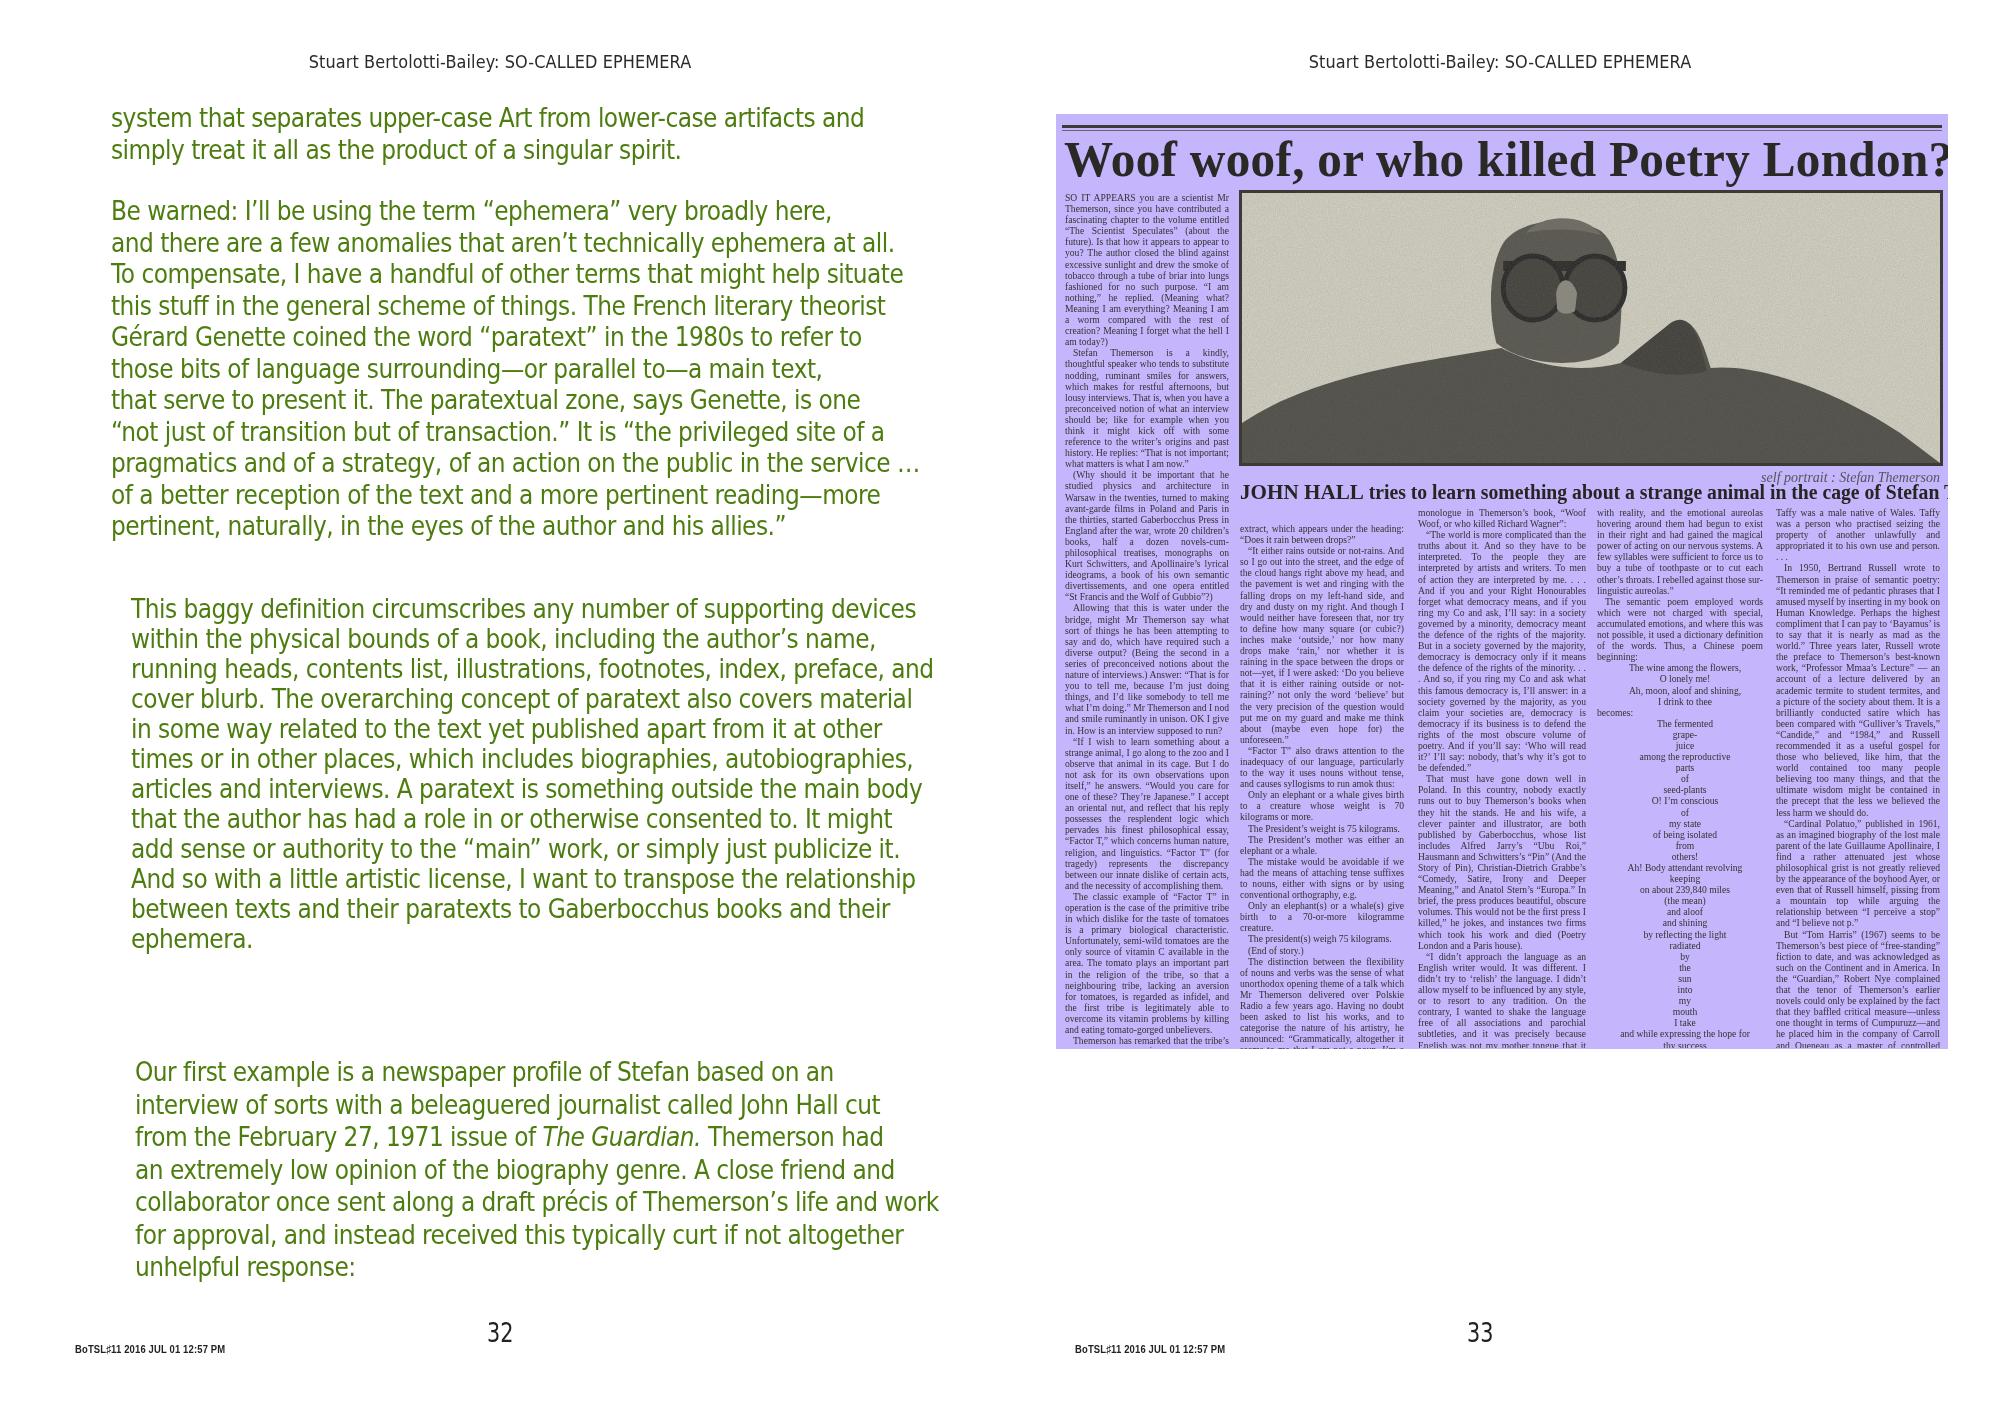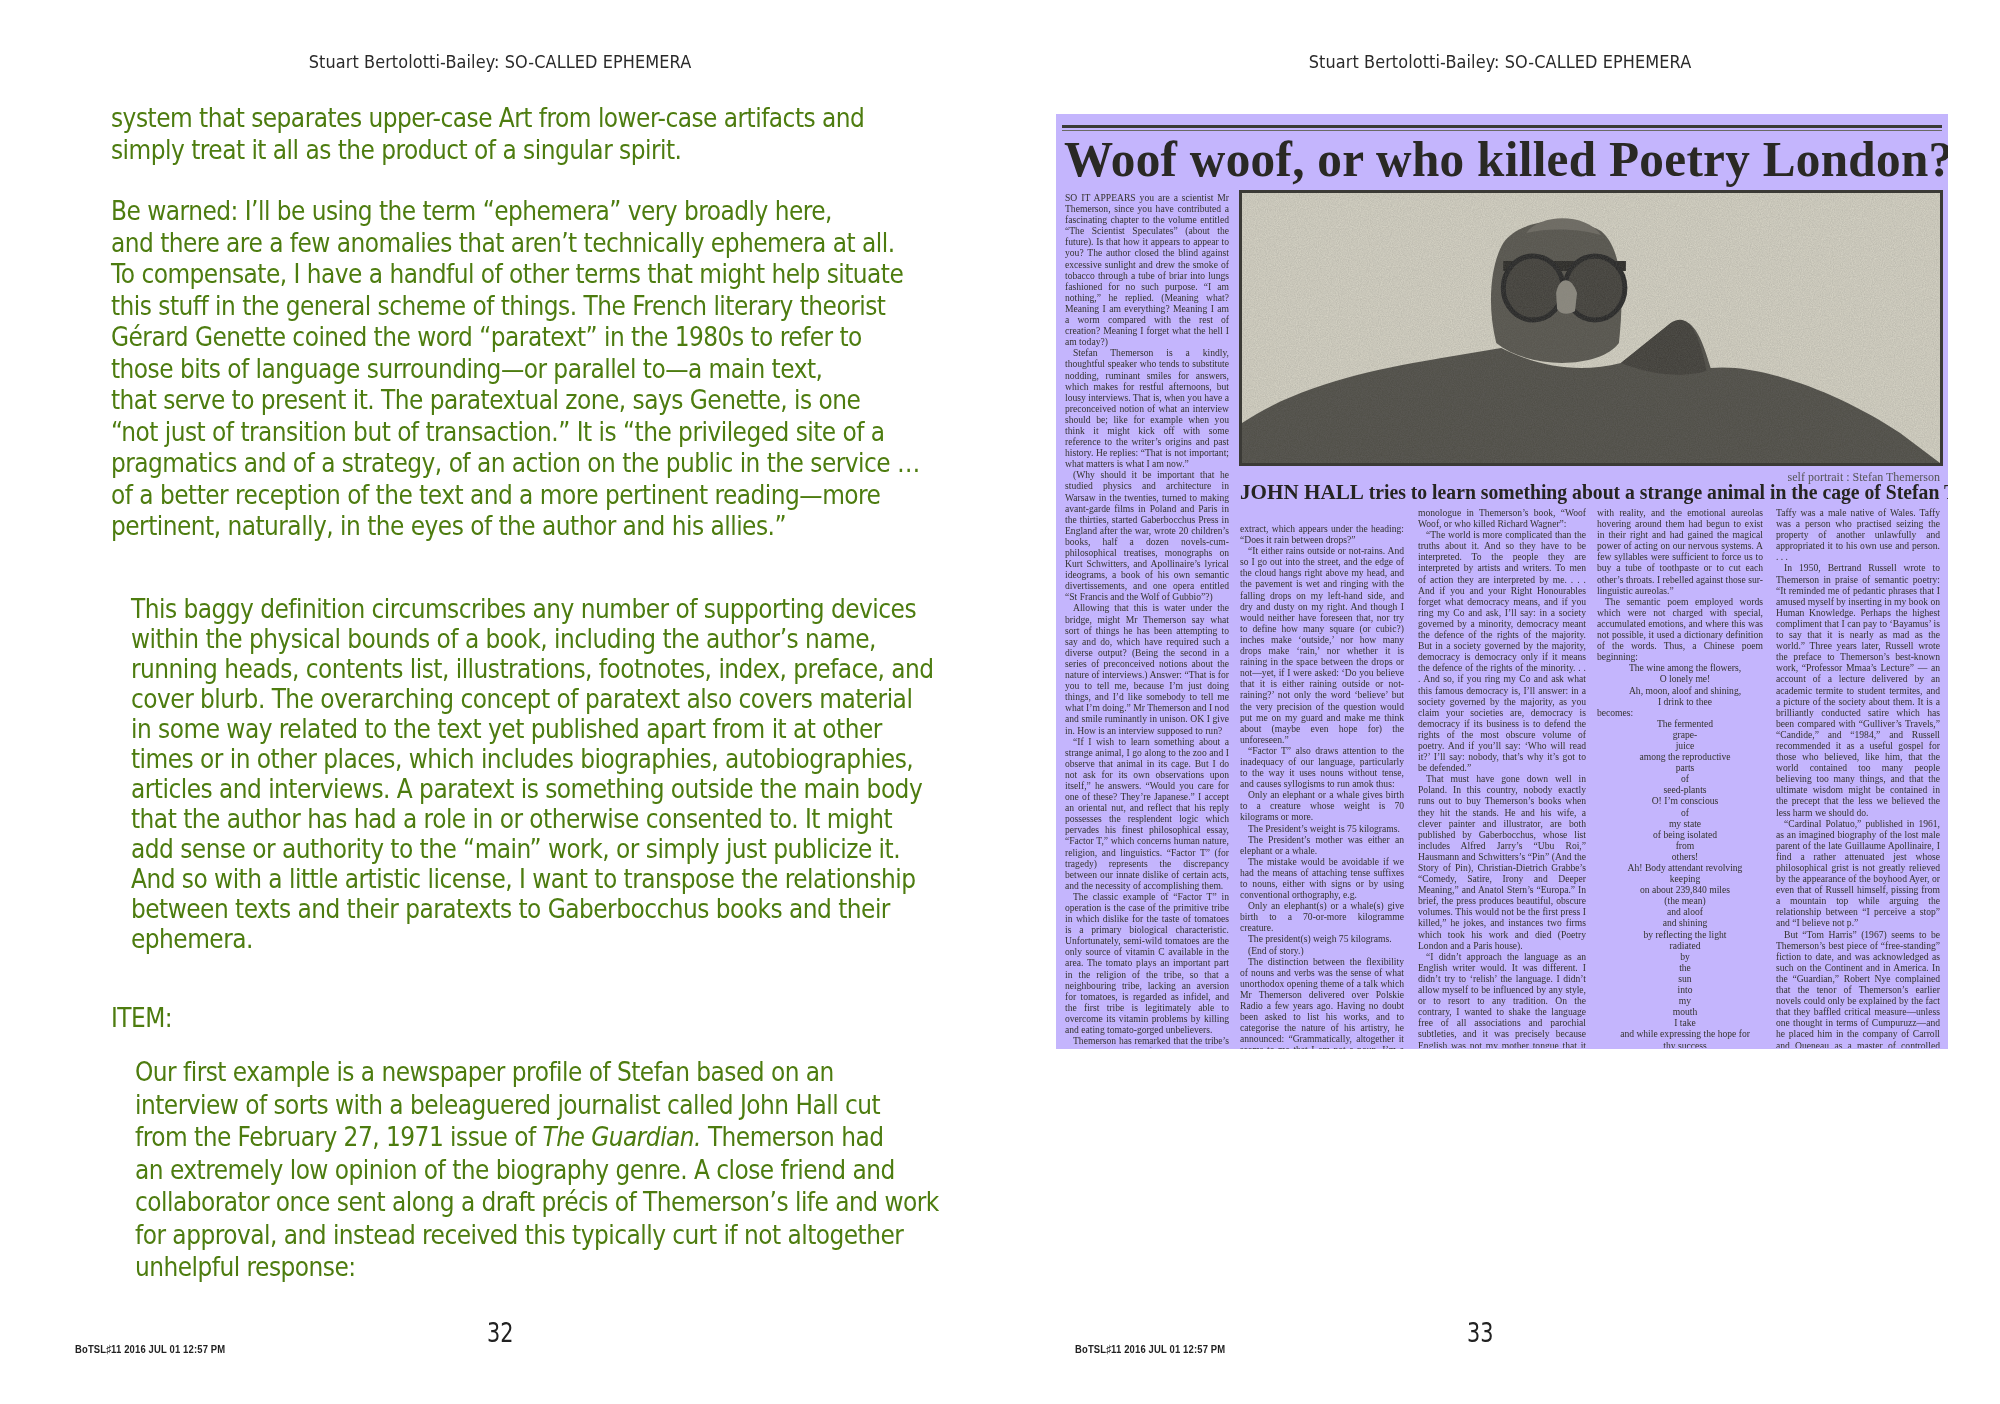--- a/index.html
+++ b/index.html
@@ -31,21 +31,21 @@
               background: #c4b5fd; overflow: hidden;
               font-family: "Liberation Serif", serif; color: #2b2a26; }
   .clipping .rule { position: absolute; left: 6px; right: 6px; top: 11px; height: 3px; background: #3a3a36; }
   .clipping .rule2 { position: absolute; left: 6px; right: 6px; top: 16px; height: 1px; background: #6a6a64; }
   .headline { position: absolute; left: 8px; top: 16px; width: 880px; font-size: 51px; font-weight: bold;
               white-space: nowrap; letter-spacing: 0.3px; color: #2a2925;
               font-family: "Liberation Serif", serif; transform: scaleX(0.965); transform-origin: 0 0; }
   .photo { position: absolute; left: 183px; top: 76px; width: 704px; height: 276px;
            border: 3px solid #3b3a36; box-sizing: border-box; background: #dcd9cb; overflow: hidden; }
   .photo svg { width: 100%; height: 100%; display: block; }
-  .credit { position: absolute; right: 8px; top: 356px; font-size: 12px; color: #555; padding-left: 8px; }
+  .credit { position: absolute; right: 8px; top: 356px; font-size: 14px; font-style: italic; color: #555; padding-left: 8px; }
   .caption { position: absolute; left: 184px; top: 365px; width: 704px; font-size: 20.5px; white-space: nowrap;
              font-weight: bold; color: #262521; transform: scaleX(0.96); transform-origin: 0 0; }
   .caption .lead { font-size: 22px; }
   .ncol { position: absolute; font-size: 9.6px; line-height: 11.1px; text-align: justify;
           color: #34332e; overflow: hidden; }
   .ncol p { margin: 0; text-indent: 8px; }
   .ncol p.first { text-indent: 0; }
   .col1 { left: 9px; top: 78px; width: 164px; height: 856px; }
   .col2 { left: 184px; top: 385px; width: 164px; height: 541px; margin-top: 24px; }
   .col3 { left: 362px; top: 393px; width: 168px; height: 541px; }
@@ -86,23 +86,20 @@
     <span class="line">in some way related to the text yet published apart from it at other</span>
     <span class="line">times or in other places, which includes biographies, autobiographies,</span>
     <span class="line">articles and interviews. A paratext is something outside the main body</span>
     <span class="line">that the author has had a role in or otherwise consented to. It might</span>
     <span class="line">add sense or authority to the “main” work, or simply just publicize it.</span>
     <span class="line">And so with a little artistic license, I want to transpose the relationship</span>
     <span class="line">between texts and their paratexts to Gaberbocchus books and their</span>
     <span class="line">ephemera.</span>
   </div>
 
-  <div class="body-text item">
-    <span class="line">ITEM:</span>
-  </div>
 
   <div class="body-text p4">
     <span class="line">Our first example is a newspaper profile of Stefan based on an</span>
     <span class="line">interview of sorts with a beleaguered journalist called John Hall cut</span>
     <span class="line"><span>from the February 27, 1971 issue of </span><em>The Guardian.</em><span> Themerson had</span></span>
     <span class="line">an extremely low opinion of the biography genre. A close friend and</span>
     <span class="line">collaborator once sent along a draft précis of Themerson’s life and work</span>
     <span class="line">for approval, and instead received this typically curt if not altogether</span>
     <span class="line">unhelpful response:</span>
   </div>

